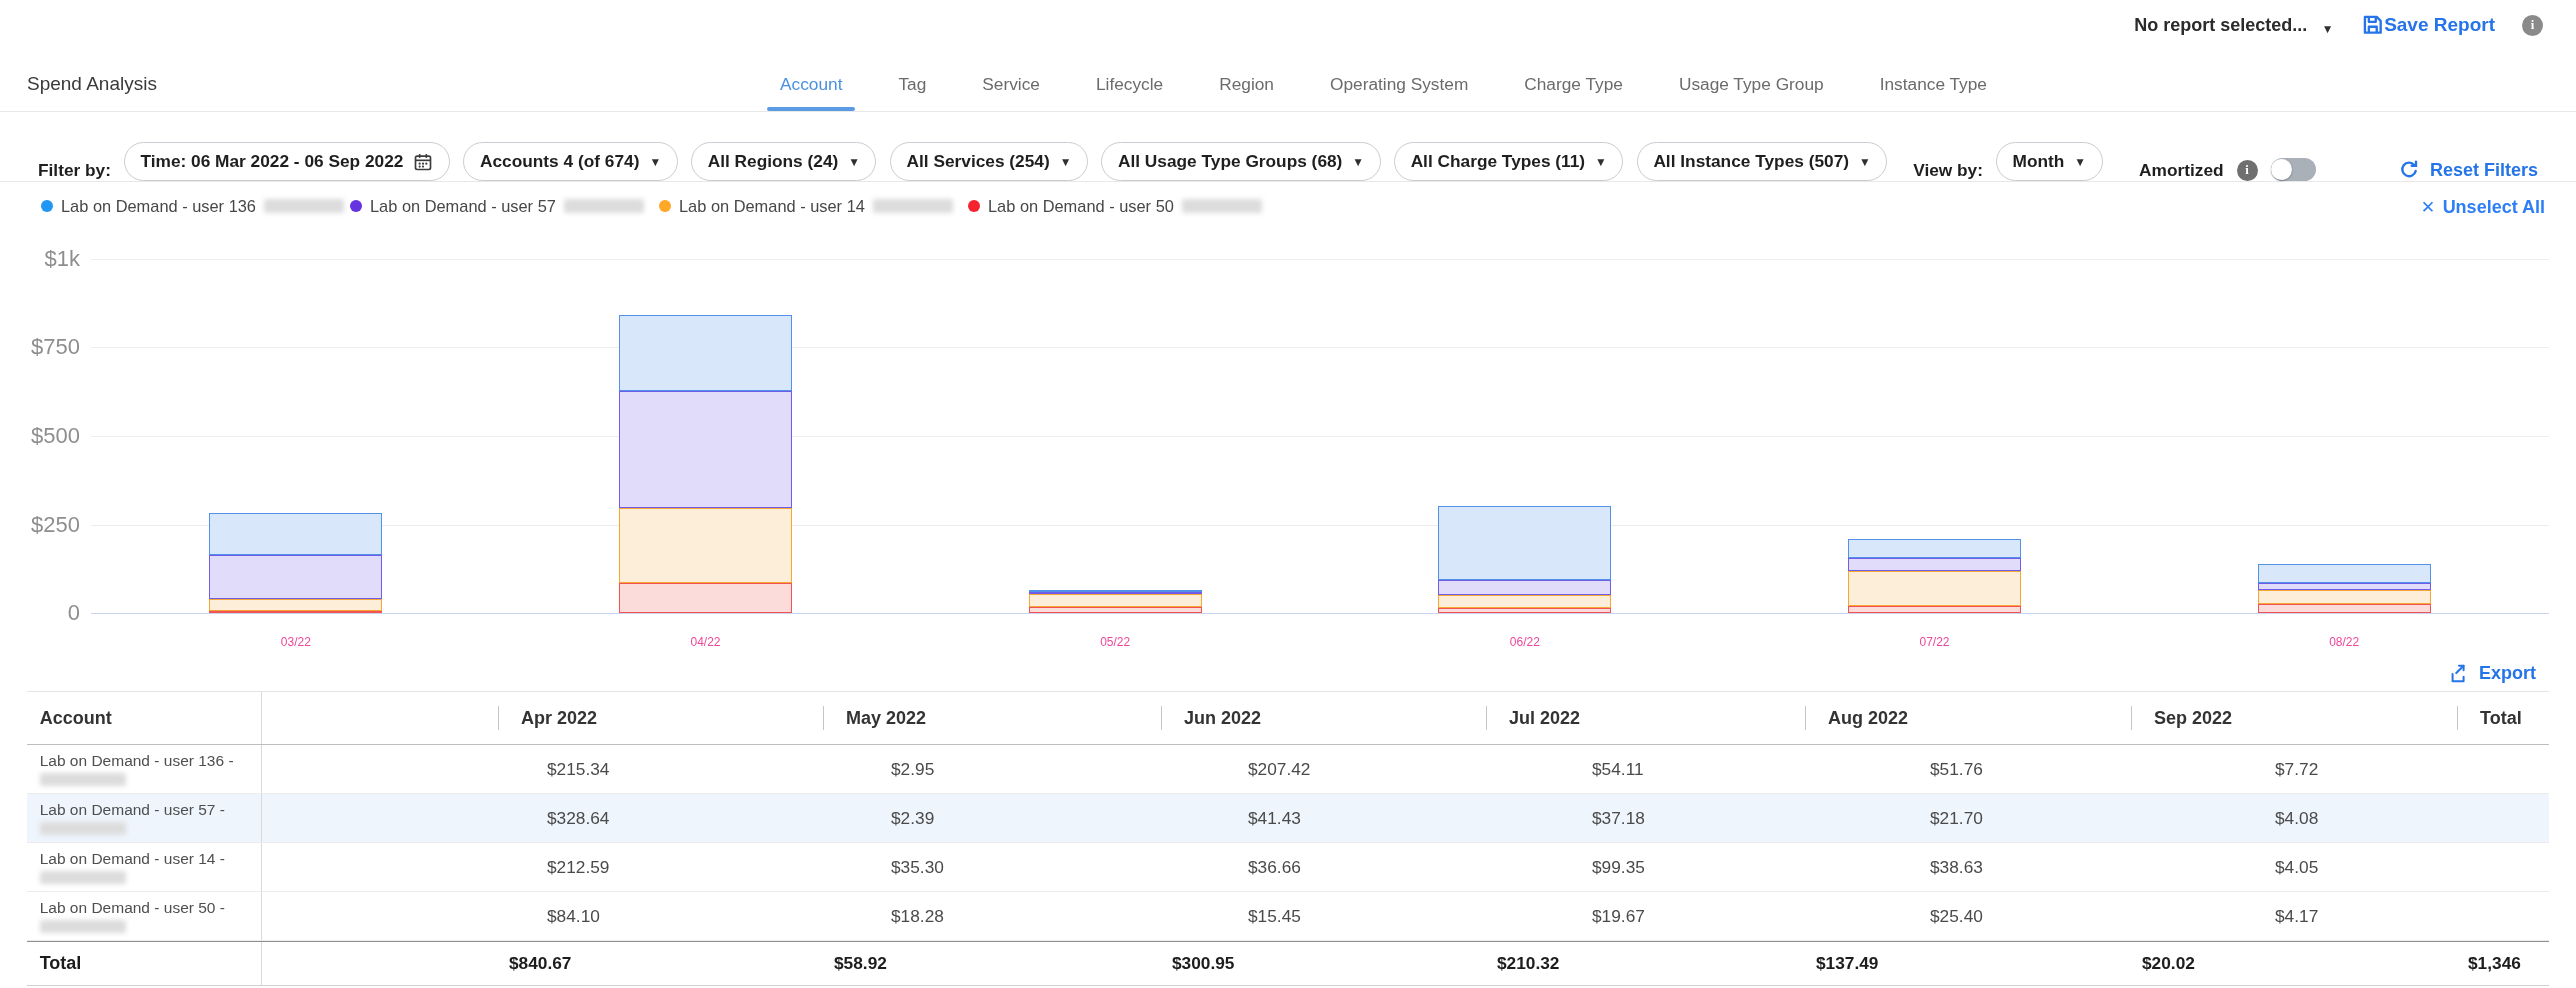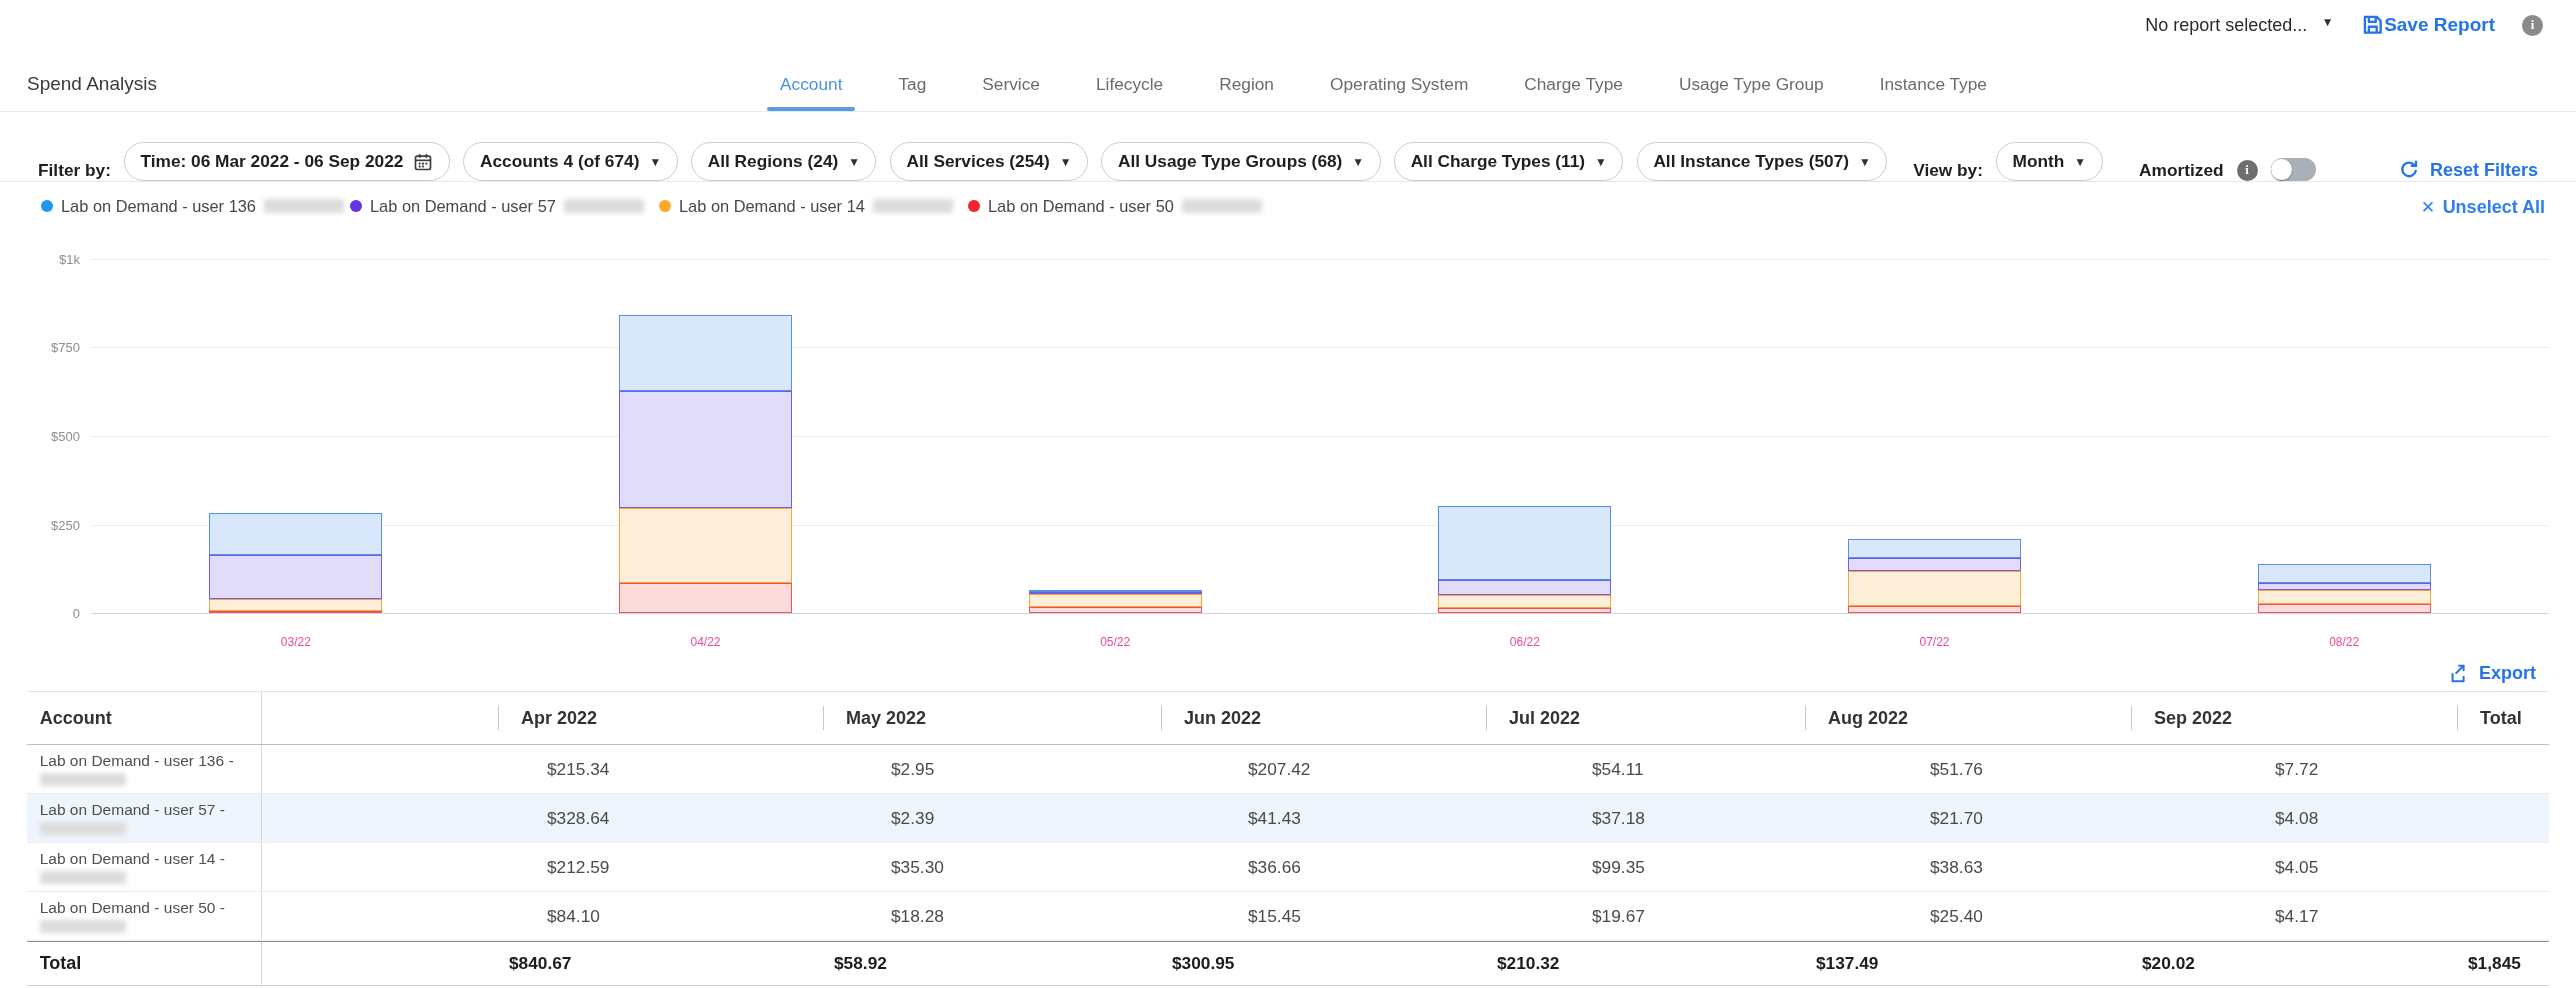--- a/index.html
+++ b/index.html
@@ -2,22 +2,22 @@
 <html style="font-size:14.5px"><head>
 <meta charset="utf-8">
 <style>
   * { margin:0; padding:0; box-sizing:border-box; }
   html,body { width:2576px; height:989px; background:#fff; overflow:hidden;
     font-family:"Liberation Sans","DejaVu Sans",sans-serif; color:#3c3c3c; }
 
   
   .topbar { height:50px; display:flex; align-items:center; justify-content:flex-end;
     padding-right:33px; gap:27px; }
-  .report-selector { display:flex; align-items:flex-start; gap:14.5px; font-size:18px;
-    font-weight:400; color:#2b2b2b; cursor:pointer; }
+  .report-selector { display:flex; align-items:flex-end; gap:14.5px; font-size:18px;
+    font-weight:700; color:#2b2b2b; cursor:pointer; }
   .caret { font-size:11.8px; color:#2f2f2f; }
   .save-report { display:flex; align-items:center; color:#2574e8;
     font-size:19px; font-weight:700; cursor:pointer; }
   .info-icon { width:21px; height:21px; border-radius:50%; background:#8a8a8a; color:#fff;
     font-size:12.7px; font-weight:800; display:inline-flex; align-items:center;
     justify-content:center; font-family:"Liberation Serif",serif; }
 
   
   .header-row { height:62px; display:flex; align-items:flex-end; padding:0 27px;
     border-bottom:0.9px solid #e8e8e8; }
@@ -53,21 +53,21 @@
   .chip { width:80px; height:13.6px; background:#dcdcdc; border-radius:1.8px; filter:blur(2.7px); }
   .li-line2 { margin:6.4px 0 0 177px; }
   .unselect-all { position:absolute; right:31px; top:14.5px; display:flex; align-items:center;
     gap:7.3px; color:#2d7ef7; font-size:18px; font-weight:600; cursor:pointer; }
   .x-glyph { font-size:17.3px; font-weight:700; }
 
   
   .chart { position:relative; height:409px; }
   .gridline { position:absolute; left:91px; right:27px; height:0.9px; background:#ededed; }
   .gridline.baseline { background:#c9d4ee; }
-  .ytick { position:absolute; left:0; width:80px; text-align:right; font-size:13px;
+  .ytick { position:absolute; left:0; width:80px; text-align:right; font-size:22px;
     color:#8e8e8e; transform:translateY(-50%); }
   .bars { position:absolute; left:91px; right:27px; top:11.8px; bottom:43px; display:flex; }
   .bar-group { flex:1; position:relative; display:flex; justify-content:center;
     align-items:flex-end; }
   .bar { width:173px; display:flex; flex-direction:column-reverse; cursor:pointer; }
   .seg { width:100%; border:1.8px solid; }
   .xlabel { position:absolute; bottom:-36px; left:0; width:100%; text-align:center;
     font-size:12px; color:#ec4899; }
 
   
@@ -396,16 +396,16 @@
     </div>
     <div class="tr total-row">
       <div class="cell total-label">Total</div>
       <div class="cell"></div>
       <div class="cell td">$840.67</div>
       <div class="cell td">$58.92</div>
       <div class="cell td">$300.95</div>
       <div class="cell td">$210.32</div>
       <div class="cell td">$137.49</div>
       <div class="cell td">$20.02</div>
-      <div class="cell td">$1,845</div>
+      <div class="cell td">$1,346</div>
     </div>
   </div>
 
 
 </body></html>

